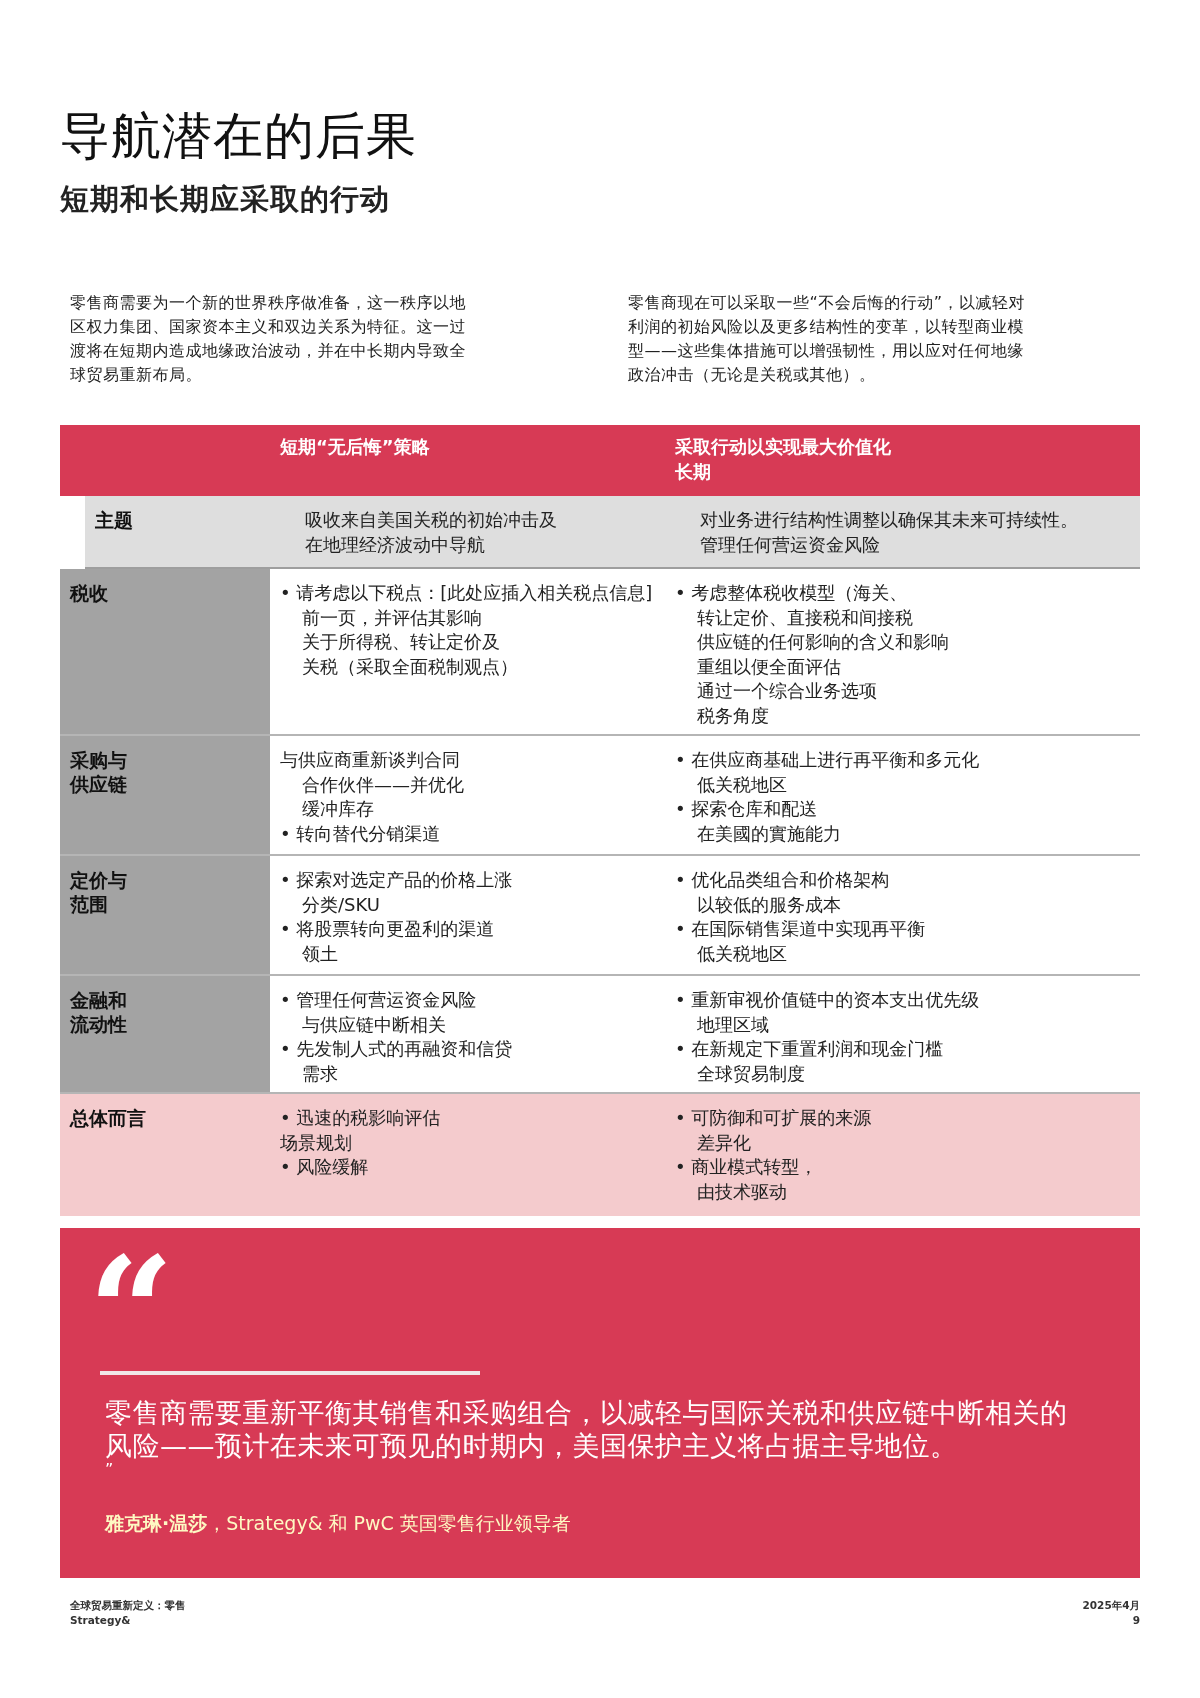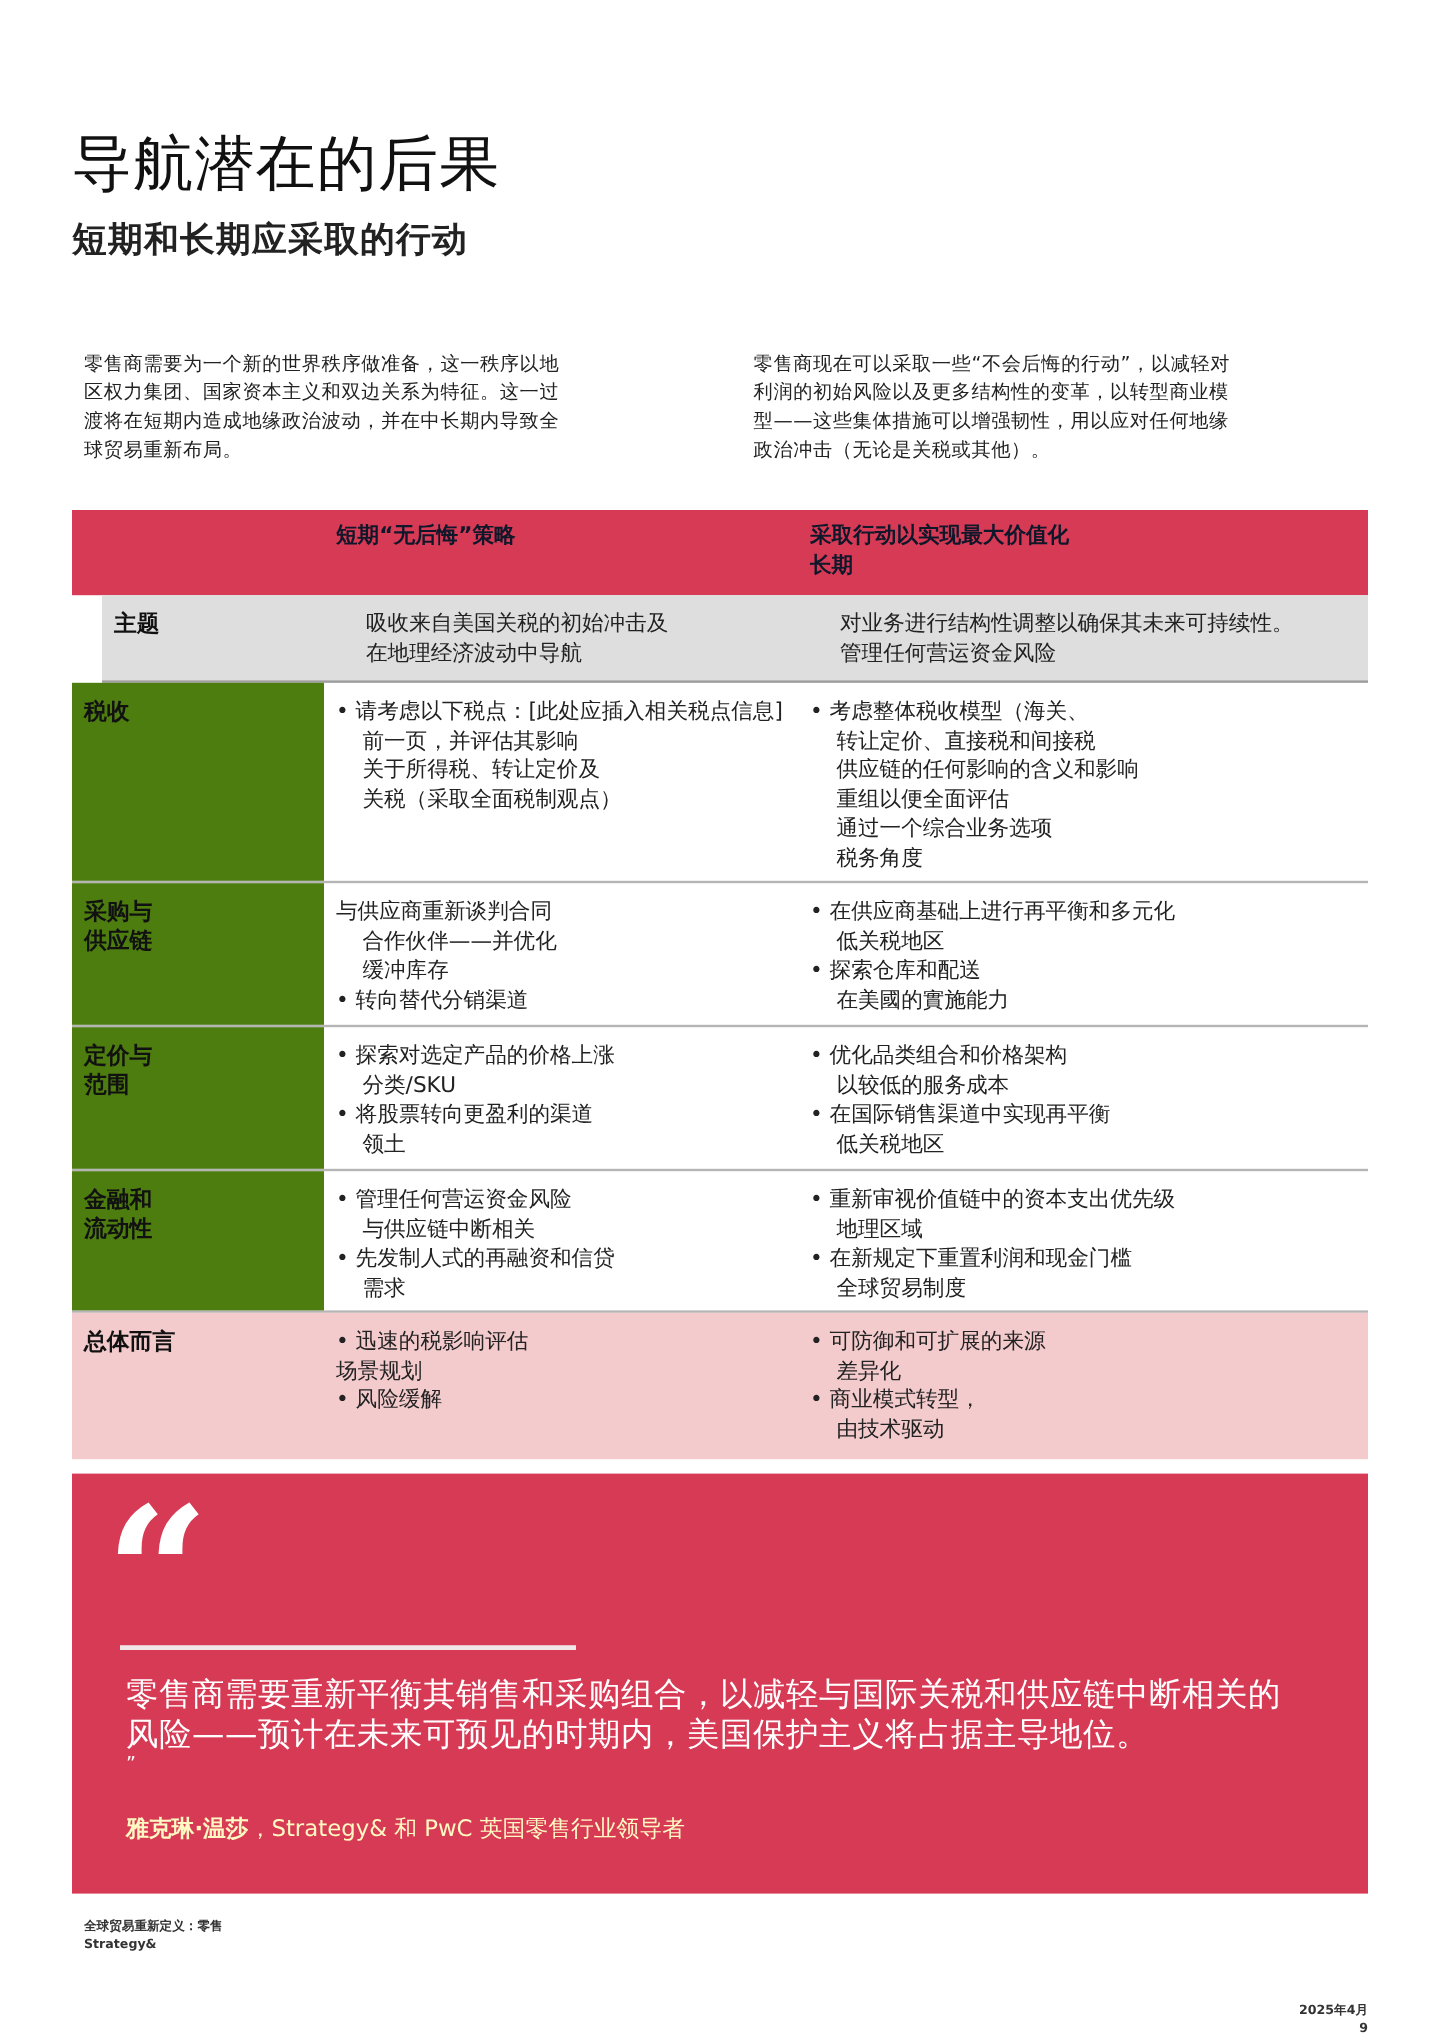--- a/index.html
+++ b/index.html
@@ -8,45 +8,45 @@
 
   .title { position: absolute; left: 60px; top: 103px; font-size: 50px; font-weight: normal; color: #111; letter-spacing: 1px; }
   .subtitle { position: absolute; left: 60px; top: 180px; font-size: 29px; color: #222; letter-spacing: 1px; }
 
   .intro { position: absolute; top: 291px; width: 490px; font-size: 16px; line-height: 24px; color: #222; letter-spacing: 0.5px; }
   .intro.left { left: 70px; }
   .intro.right { left: 628px; }
 
   .table { position: absolute; left: 60px; top: 425px; width: 1080px; }
   .row { display: flex; border-bottom: 2px solid #b5b5b5; }
-  .row .lbl { width: 210px; padding: 12px 10px; font-weight: bold; font-size: 19px; line-height: 24px; background: #4d7c0f; color: #111; }
+  .row .lbl { width: 210px; padding: 12px 10px; font-weight: bold; font-size: 19px; line-height: 24px; background: #a3a3a3; color: #111; }
   .row .c1 { width: 405px; padding: 12px 10px 12px 10px; font-size: 18px; line-height: 24.5px; color: #222; }
   .row .c2 { flex: 1; padding: 12px 10px 12px 0px; font-size: 18px; line-height: 24.5px; color: #222; }
   .row.head { background: #d73a55; border-bottom: none; height: 71px; }
   .row.head .lbl { background: transparent; }
-  .row.head .c1, .row.head .c2 { color: #0f172a; font-weight: bold; font-size: 18px; padding-top: 10px; }
+  .row.head .c1, .row.head .c2 { color: #ffffff; font-weight: bold; font-size: 18px; padding-top: 10px; }
   .row.theme { background: #dedede; border-bottom: 2px solid #9e9e9e; height: 73px; margin-left: 25px; }
   .row.theme .lbl { background: transparent; }
   .row.summary { background: #f4cbcd; border-bottom: none; height: 122px; }
   .row.summary .lbl { background: transparent; }
 
   .line { white-space: nowrap; }
   .ind { padding-left: 22px; }
   .bul::before { content: "\2022\00a0"; }
 
   .quote { position: absolute; left: 60px; top: 1228px; width: 1080px; height: 350px; background: #d73a55; }
   .qmark { position: absolute; left: 28px; top: 8px; font-family: "DejaVu Serif", serif; font-weight: bold; font-size: 150px; line-height: 150px; color: #fff; }
   .qrule { position: absolute; left: 40px; top: 143px; width: 380px; height: 4px; background: #f1e6e8; }
   .qtext { position: absolute; left: 45px; top: 168px; width: 980px; font-size: 27px; line-height: 33px; color: #fff; letter-spacing: 0.5px; }
   .qclose { position: absolute; left: 45px; top: 232px; font-size: 16px; color: #fff; }
   .qattr { position: absolute; left: 45px; top: 283px; font-size: 19px; color: #fef9c3; }
   .qattr b { font-weight: bold; }
 
   .footer-left { position: absolute; left: 70px; top: 1598px; font-size: 10.5px; line-height: 15px; color: #333; font-weight: bold; }
-  .footer-right { position: absolute; right: 60px; top: 1668px; font-size: 10.5px; line-height: 15px; color: #333; text-align: right; font-weight: bold; }
+  .footer-right { position: absolute; right: 60px; top: 1598px; font-size: 10.5px; line-height: 15px; color: #333; text-align: right; font-weight: bold; }
 </style>
 </head>
 <body>
 
 <h1 class="title">导航潜在的后果</h1>
 <h2 class="subtitle">短期和长期应采取的行动</h2>
 
 <div class="intro left">
   <div>零售商需要为一个新的世界秩序做准备，这一秩序以地</div>
   <div>区权力集团、国家资本主义和双边关系为特征。这一过</div>

